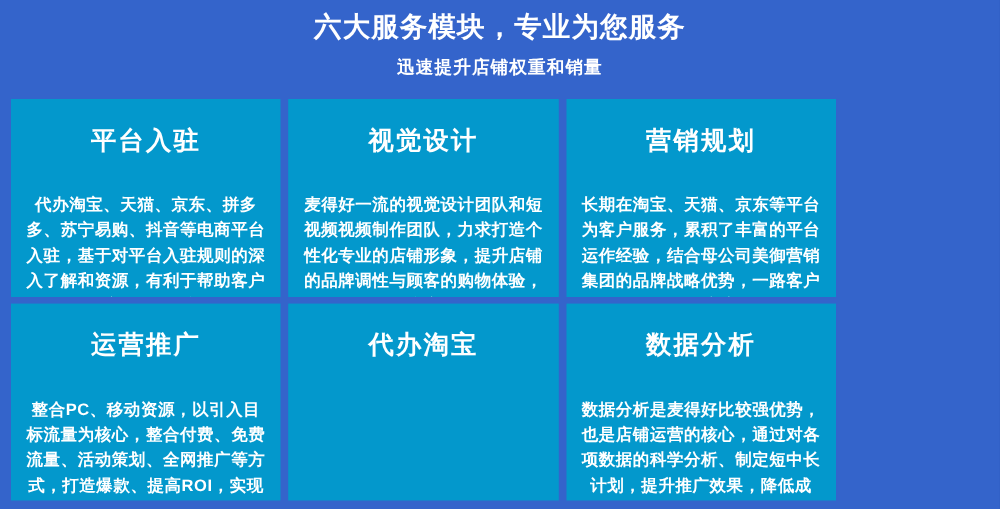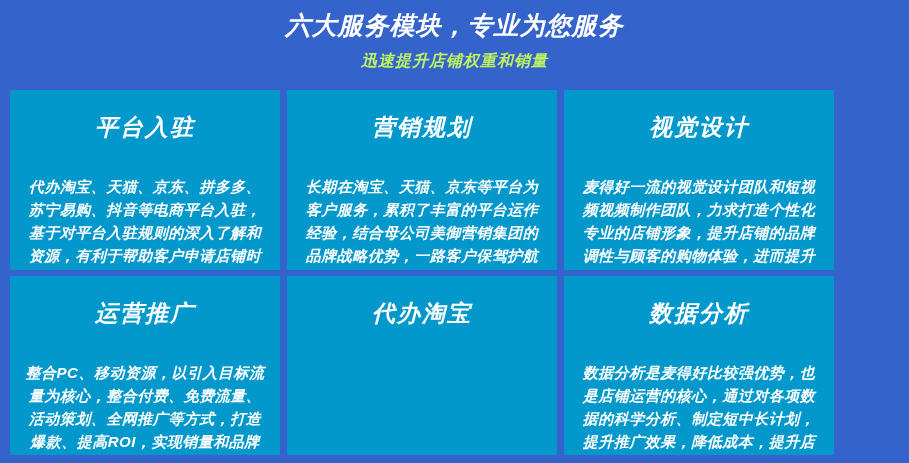--- a/index.html
+++ b/index.html
@@ -8,45 +8,44 @@
     background: #2b55b7;
     font-family: "Liberation Sans", "DejaVu Sans", sans-serif;
   }
   .page {
     position: relative;
     width: 909px;
     height: 463px;
     background: #3464cb;
     overflow: hidden;
     color: #ffffff;
-    font-style: italic;
   }
   .header {
     text-align: center;
     padding-top: 9px;
   }
   .main-title {
     font-size: 25px;
     font-weight: bold;
     letter-spacing: 1px;
     line-height: 32px;
     color: #ffffff;
   }
   .subtitle {
     margin-top: 10px;
     font-size: 16px;
     font-weight: bold;
     letter-spacing: 1px;
-    color: #bef264;
+    color: #ffffff;
   }
   .grid {
     position: absolute;
     left: 10px;
     top: 90px;
-    width: 824px;
+    width: 750px;
     display: grid;
     grid-template-columns: 1fr 1fr 1fr;
     grid-template-rows: 180px 179px;
     column-gap: 7px;
     row-gap: 6px;
   }
   .card {
     background: #0398cc;
     text-align: center;
     overflow: hidden;
@@ -79,27 +78,27 @@
   </div>
 
   <div class="grid">
 
     <div class="card">
       <div class="card-title">平台入驻</div>
       <div class="card-body">代办淘宝、天猫、京东、拼多多、苏宁易购、抖音等电商平台入驻，基于对平台入驻规则的深入了解和资源，有利于帮助客户申请店铺时快速通过</div>
     </div>
 
     <div class="card">
-      <div class="card-title">营销规划</div>
-      <div class="card-body">长期在淘宝、天猫、京东等平台为客户服务，累积了丰富的平台运作经验，结合母公司美御营销集团的品牌战略优势，一路客户保驾护航</div>
+      <div class="card-title">视觉设计</div>
+      <div class="card-body">麦得好一流的视觉设计团队和短视频视频制作团队，力求打造个性化专业的店铺形象，提升店铺的品牌调性与顾客的购物体验，进而提升店铺销量</div>
     </div>
 
     <div class="card">
-      <div class="card-title">视觉设计</div>
-      <div class="card-body">麦得好一流的视觉设计团队和短视频视频制作团队，力求打造个性化专业的店铺形象，提升店铺的品牌调性与顾客的购物体验，进而提升店铺销量</div>
+      <div class="card-title">营销规划</div>
+      <div class="card-body">长期在淘宝、天猫、京东等平台为客户服务，累积了丰富的平台运作经验，结合母公司美御营销集团的品牌战略优势，一路客户保驾护航</div>
     </div>
 
     <div class="card">
       <div class="card-title">运营推广</div>
       <div class="card-body">整合PC、移动资源，以引入目标流量为核心，整合付费、免费流量、活动策划、全网推广等方式，打造爆款、提高ROI，实现销量和品牌双重提升</div>
     </div>
 
     <div class="card">
       <div class="card-title">代办淘宝</div>
     </div>

